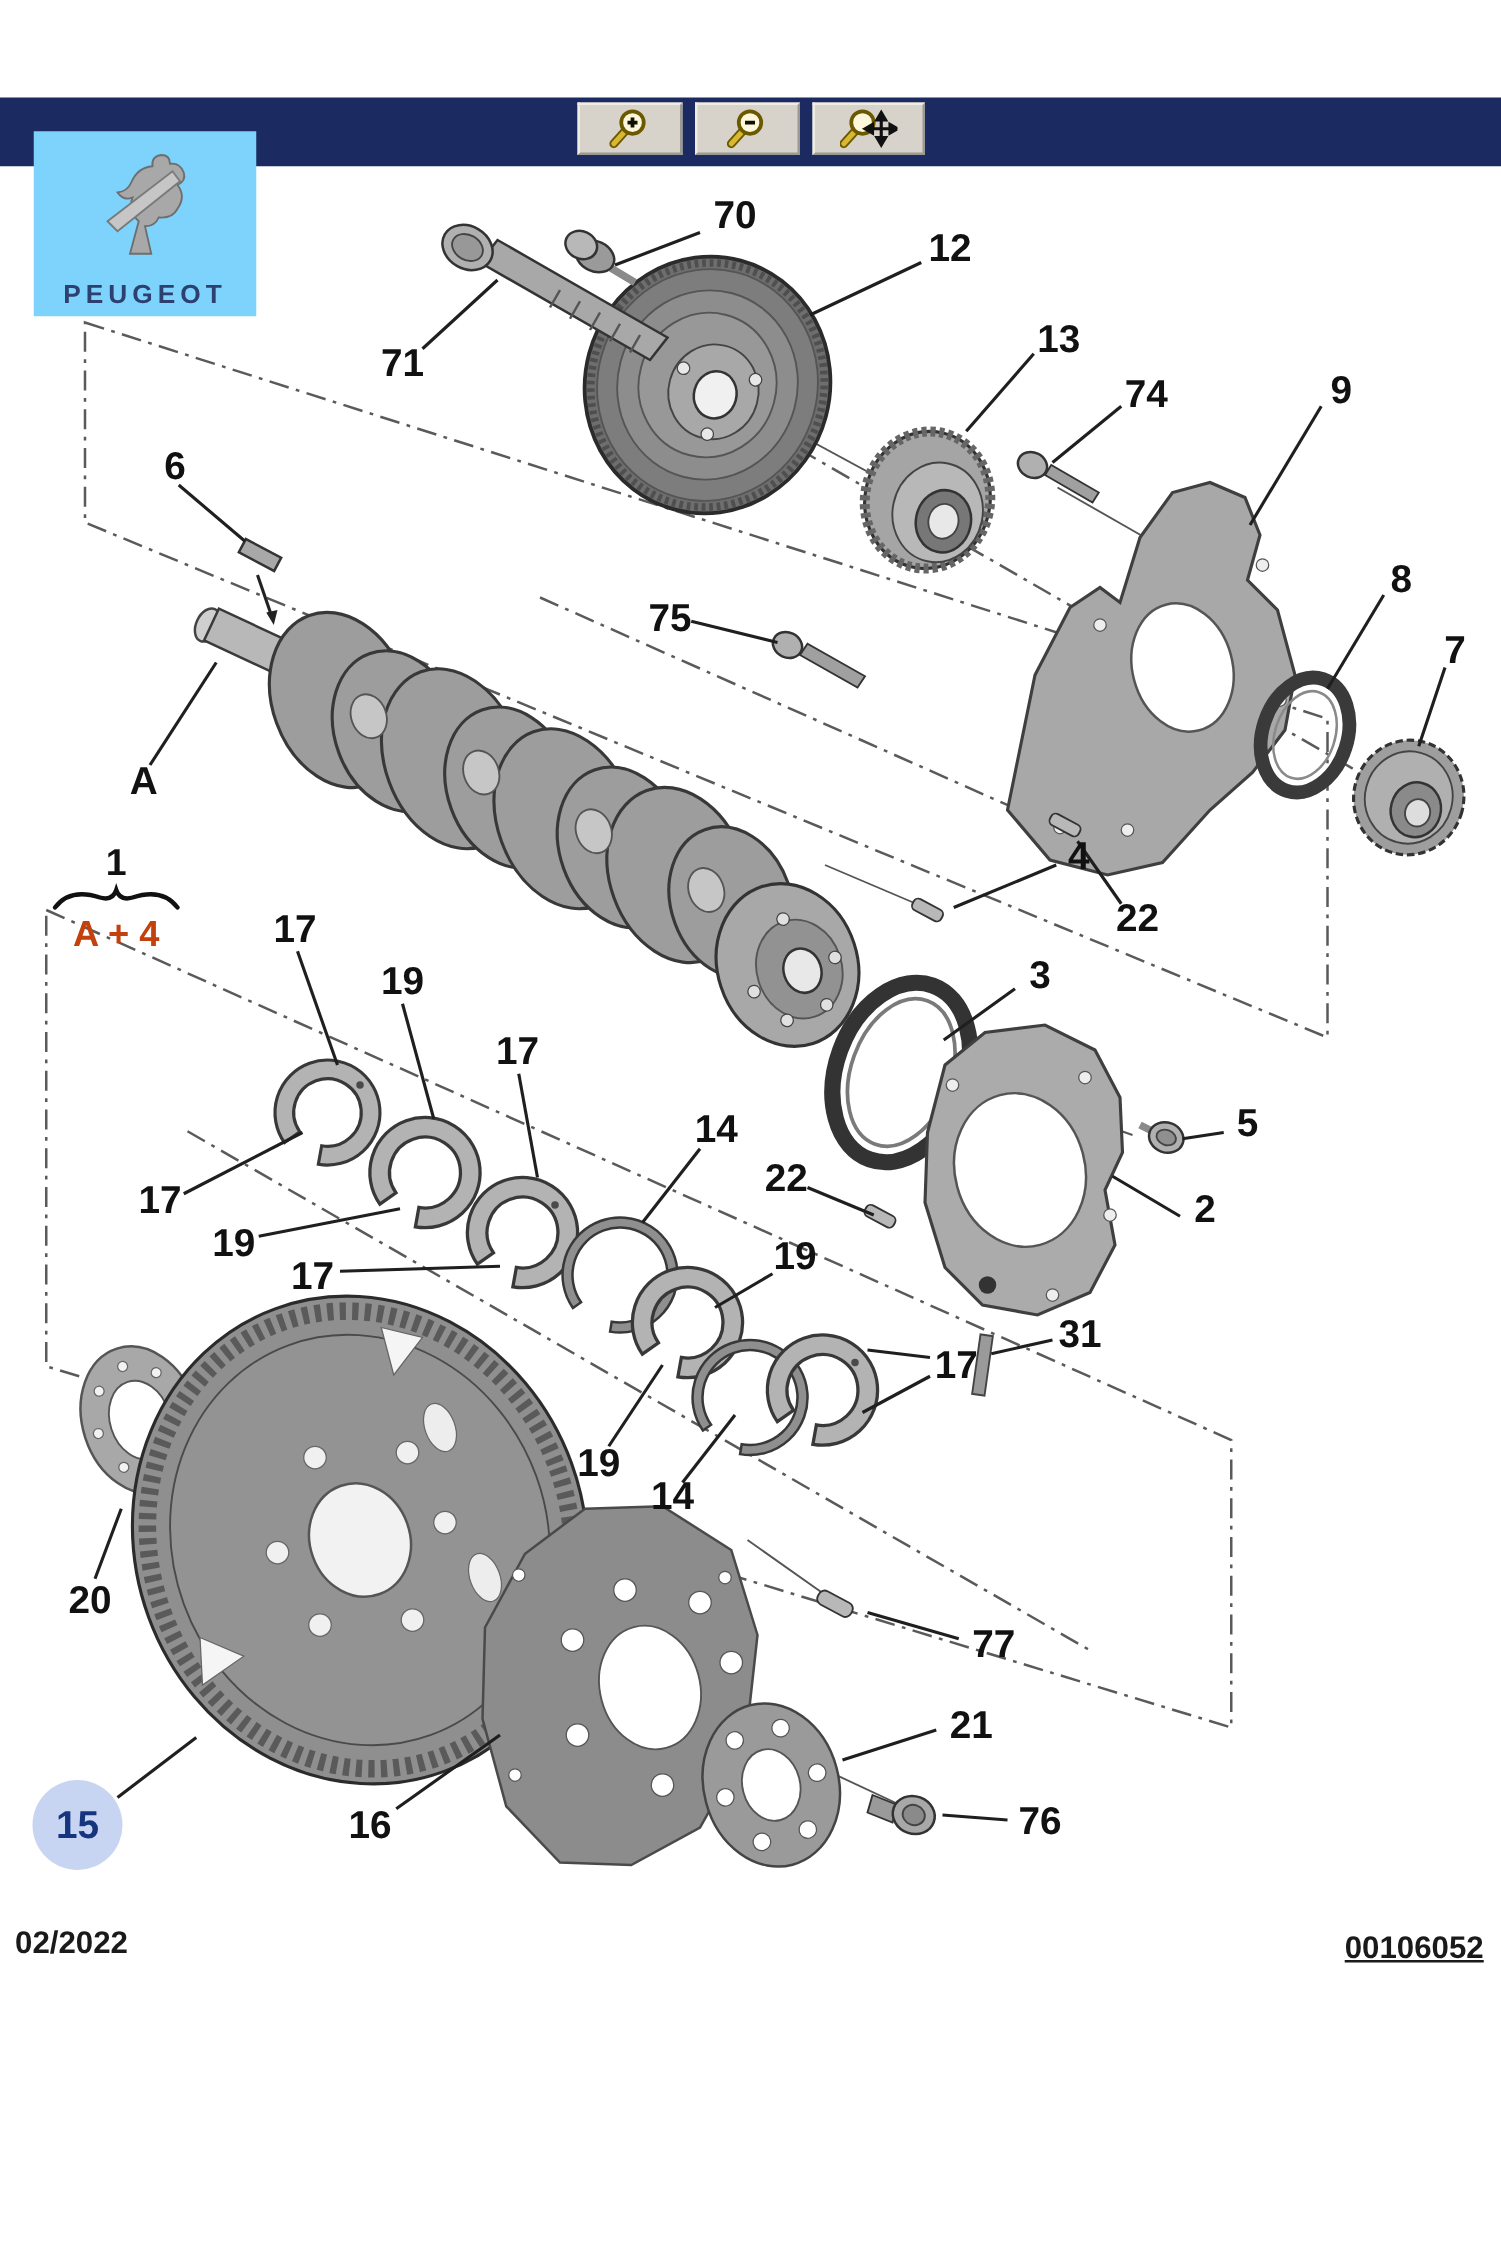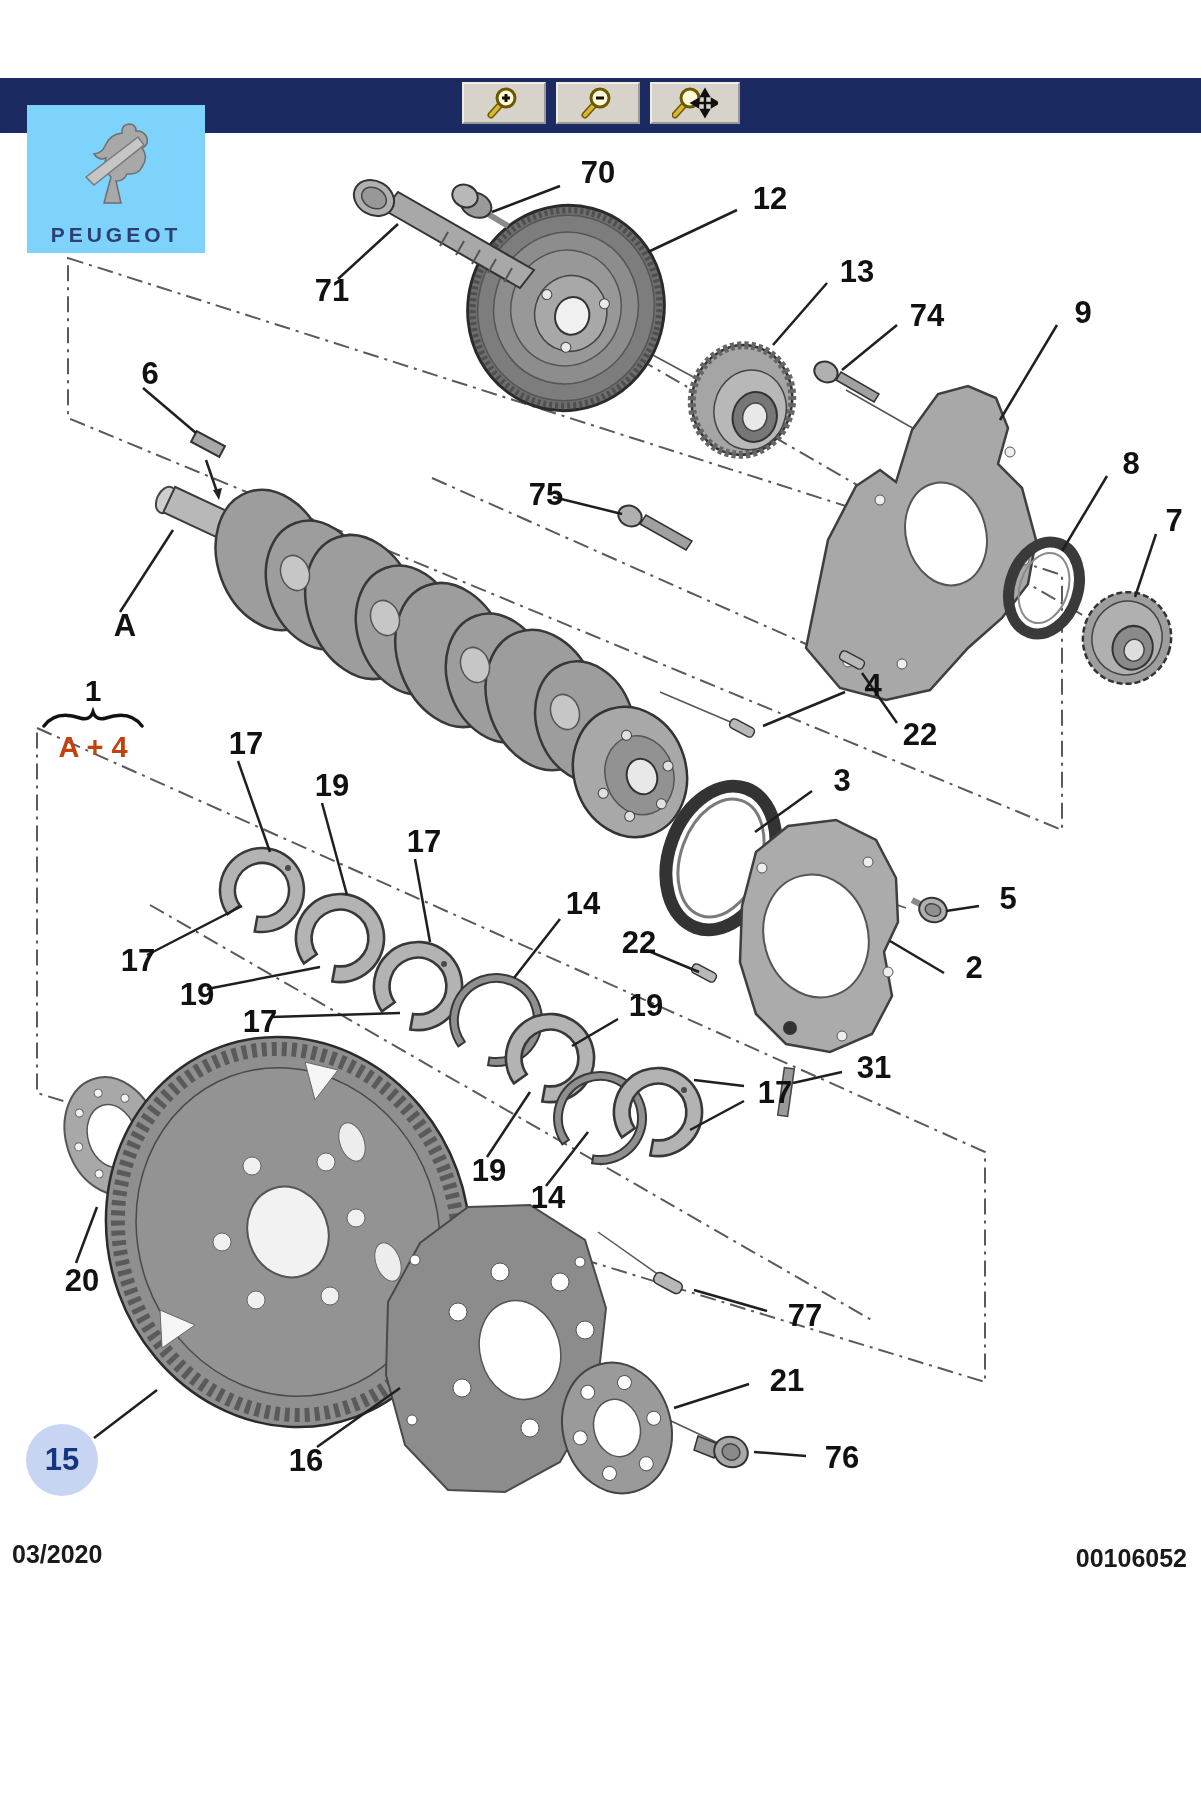--- a/index.html
+++ b/index.html
@@ -344,21 +344,21 @@
     <path class="ld" d="M546,1186 L588,1132"></path>
     <path class="ld" d="M76,1263 L97,1207"></path>
     <path class="ld" d="M94,1438 L157,1390"></path>
     <path class="ld" d="M317,1447 L400,1388"></path>
     <path class="ld" d="M767,1311 L694,1290"></path>
     <path class="ld" d="M749,1384 L674,1408"></path>
     <path class="ld" d="M806,1456 L754,1452"></path>
   </g>
 </svg>
 
-<div class="abs" style="left:15px;top:0;width:1133px;height:1801px;z-index:3;">
+<div class="abs" style="left:5px;top:0;width:1133px;height:1801px;z-index:3;">
     <div class="callout" style="left: 583px; top: 172px;">70</div>
     <div class="callout" style="left: 755px; top: 198px;">12</div>
     <div class="callout" style="left: 317px; top: 290px;">71</div>
     <div class="callout" style="left: 842px; top: 271px;">13</div>
     <div class="callout" style="left: 912px; top: 315px;">74</div>
     <div class="callout" style="left: 1068px; top: 312px;">9</div>
     <div class="callout" style="left: 1116px; top: 463px;">8</div>
     <div class="callout" style="left: 1159px; top: 520px;">7</div>
     <div class="callout" style="left: 135px; top: 373px;">6</div>
     <div class="callout" style="left: 531px; top: 494px;">75</div>
@@ -393,14 +393,14 @@
   <svg width="106" height="22" viewBox="0 0 106 22">
     <path d="M4,20 Q16,4 40,12 Q50,15 53,6 Q56,15 66,12 Q90,4 102,20" stroke="#111" stroke-width="3.5" fill="none" stroke-linecap="round"></path>
   </svg>
   <div class="den">A + 4</div>
 </div>
 
 <div class="abs hl-bubble">
   <span>15</span>
 </div>
 
-<div class="abs footer-text" style="left:12px;top:1540px;">03/2020</div>
-<div class="abs footer-text" style="right:14px;top:1544px;">00106052</div>
+<div class="abs footer-text" style="left:12px;top:1540px;">02/2022</div>
+<div class="abs footer-text" style="right:14px;top:1544px;text-decoration:underline;">00106052</div>
 
 </body></html>

